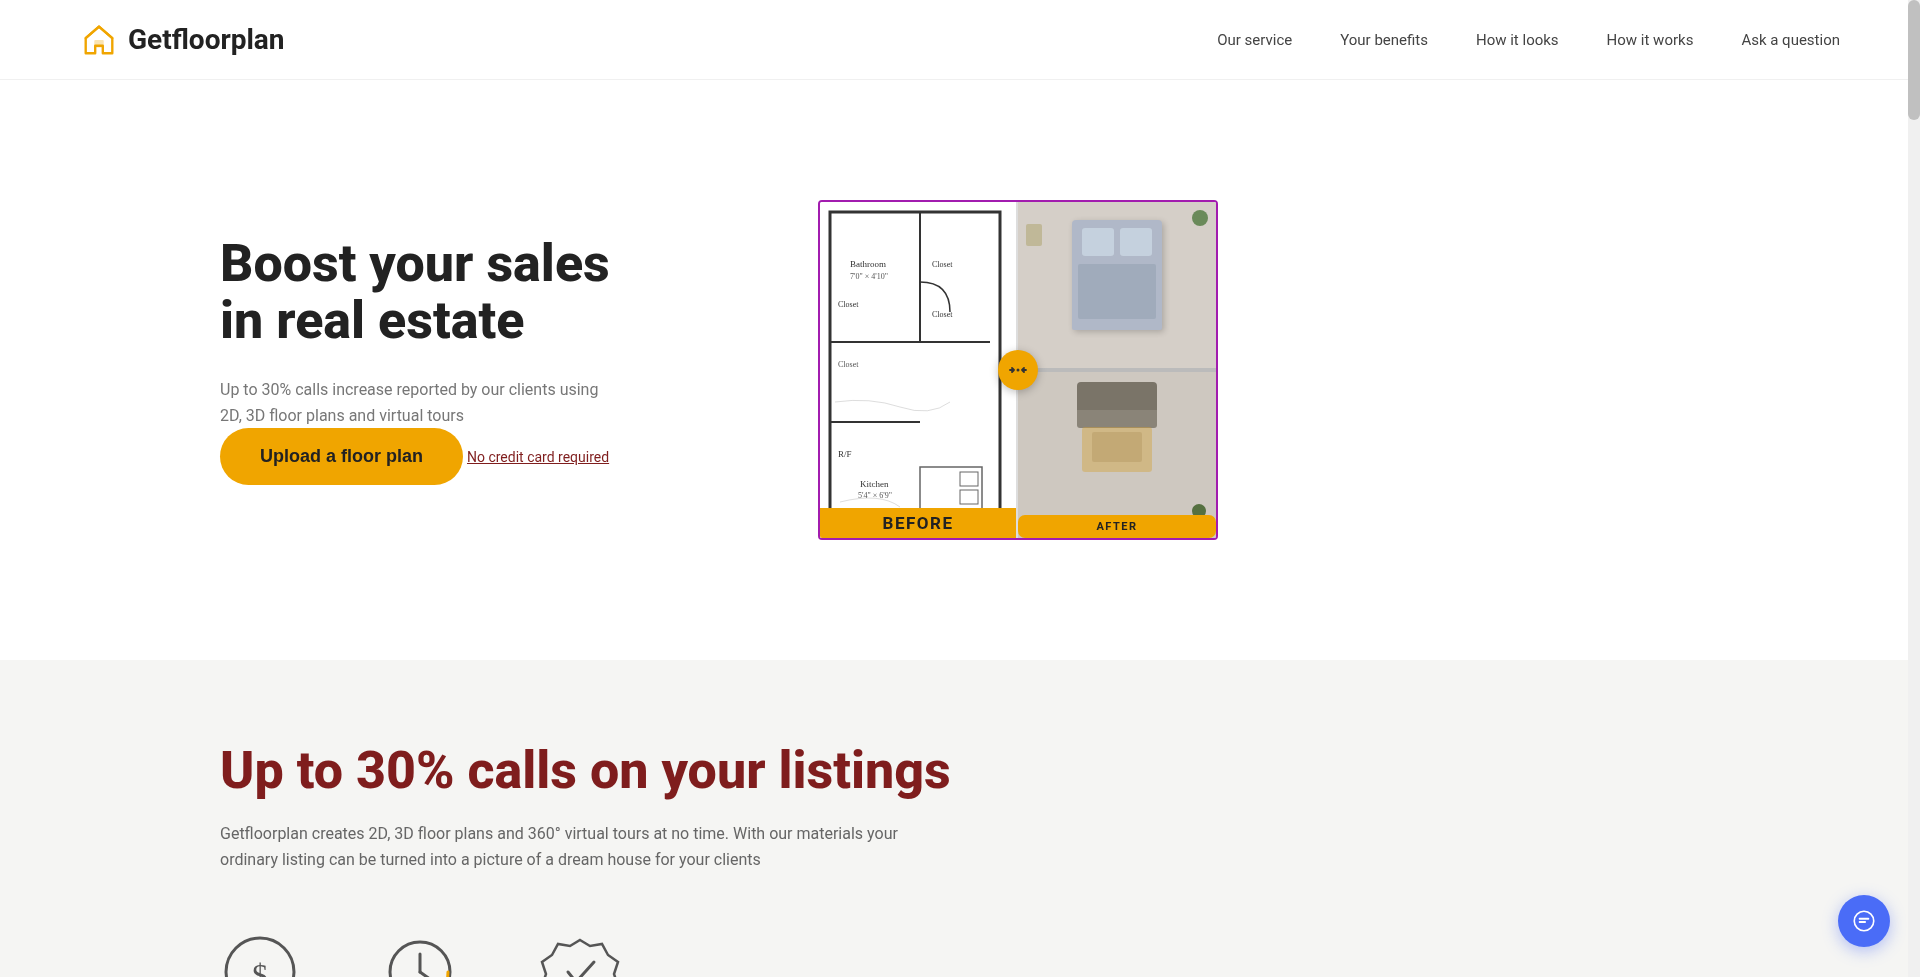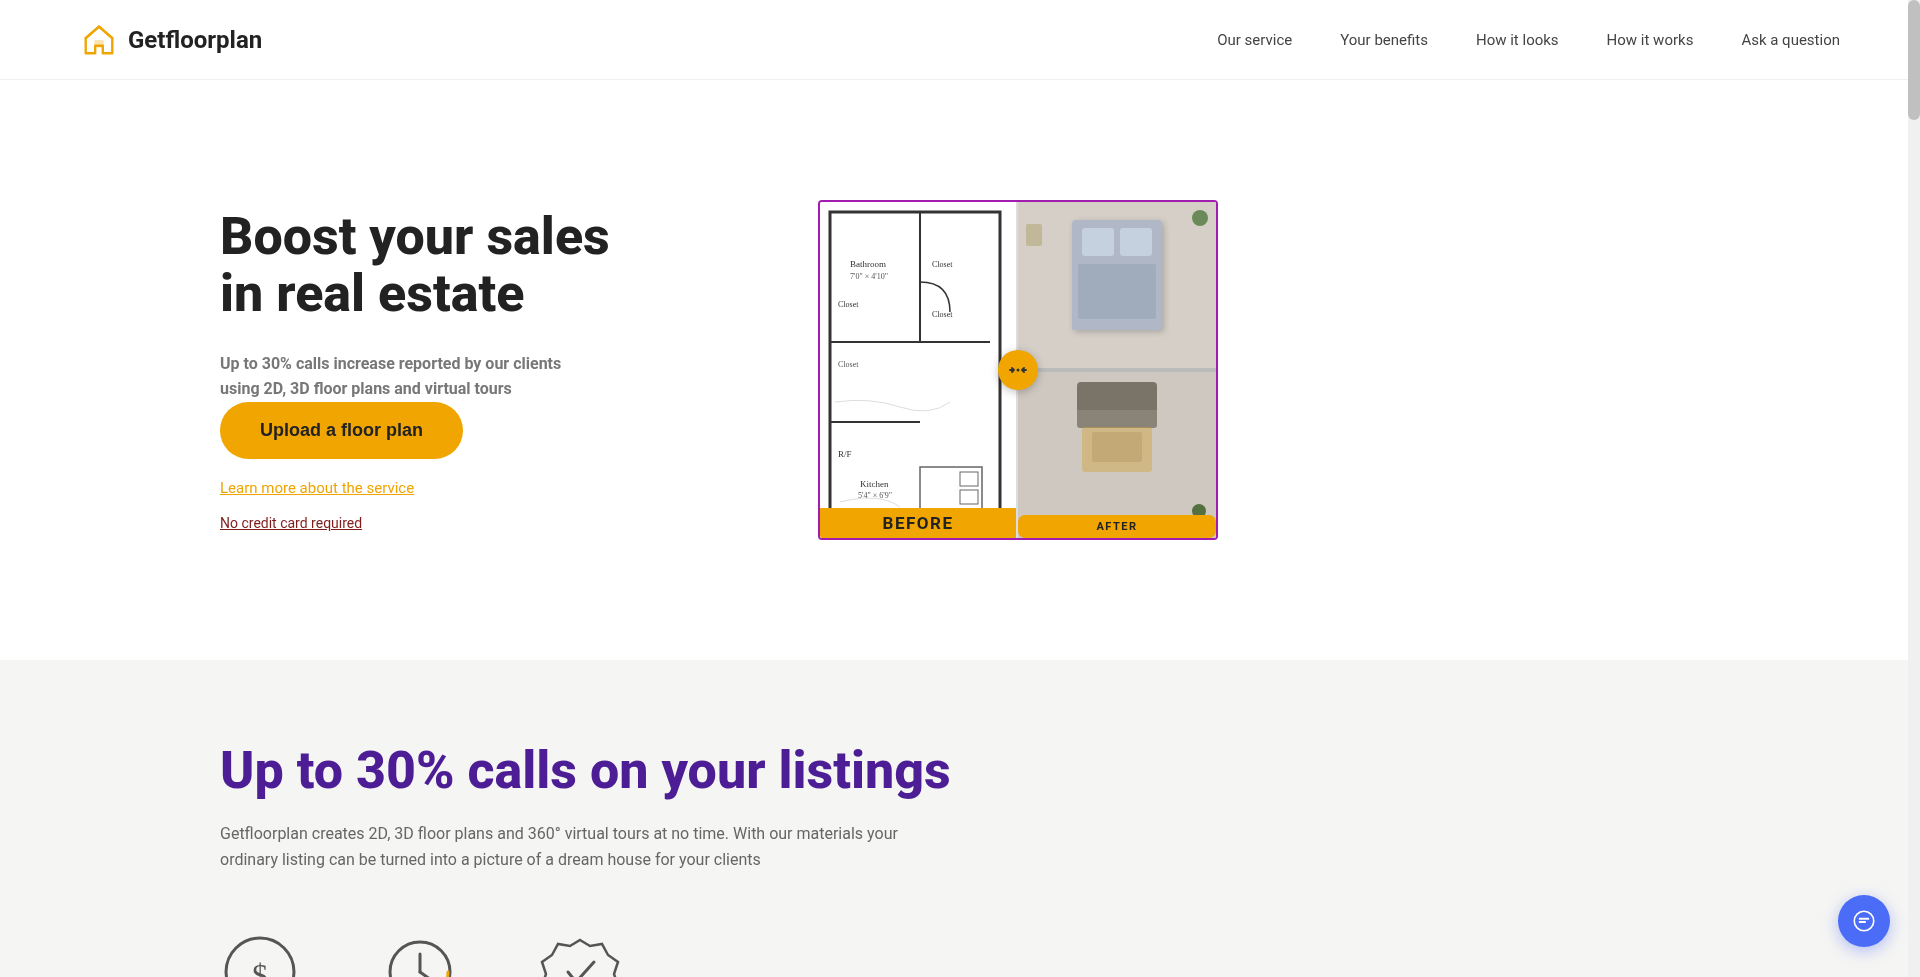--- a/index.html
+++ b/index.html
@@ -22,21 +22,21 @@
       align-items: center;
       gap: 10px;
       margin-right: auto;
       text-decoration: none;
     }
     .logo-icon {
       width: 38px;
       height: 38px;
     }
     .logo-text {
-      font-size: 24px;
+      font-size: 28px;
       font-weight: 700;
       color: #222;
     }
     .nav-links {
       display: flex;
       gap: 48px;
       list-style: none;
     }
     .nav-links a {
       text-decoration: none;
@@ -82,21 +82,20 @@
       font-weight: 800;
       color: #222;
       line-height: 1.1;
       margin-bottom: 28px;
     }
     .hero-subtitle {
       font-size: 16px;
       color: #777;
       line-height: 1.6;
       max-width: 380px;
-      font-weight: bold;
     }
     .upload-btn {
       display: inline-block;
       background: #f0a500;
       color: #222;
       font-size: 18px;
       font-weight: 700;
       padding: 18px 40px;
       border-radius: 36px;
       border: none;
@@ -165,21 +164,21 @@
     .slider-btn svg { width: 20px; height: 20px; }
 
     
     .section-calls {
       background: #f5f5f3;
       padding: 80px 80px 60px 220px;
     }
     .section-calls h2 {
       font-size: 52px;
       font-weight: 800;
-      color: #4c1d95;
+      color: #7f1d1d;
       margin-bottom: 20px;
     }
     .section-calls p {
       font-size: 16px;
       color: #666;
       line-height: 1.6;
       max-width: 720px;
       margin-bottom: 60px;
     }
     .benefits-row {
@@ -240,21 +239,20 @@
     <li><a href="#">How it works</a></li>
     <li><a href="#">Ask a question</a></li>
   </ul>
 </nav>
 
 <section class="hero">
   <div class="hero-content">
     <h1 class="hero-title">Boost your sales in real estate</h1>
     <p class="hero-subtitle">Up to 30% calls increase reported by our clients using 2D, 3D floor plans and virtual tours</p>
     <button class="upload-btn">Upload a floor plan</button>
-    <a class="learn-more-link" href="#">Learn more about the service</a>
     <span class="no-credit">No credit card required</span>
   </div>
 
   <div class="floor-plan-container" style="position:relative; margin-left:80px;">
 
     <div style="position:absolute; left:0; top:0; width:50%; height:100%; background:#fff; border-right:2px solid #ddd; overflow:hidden;">
       <svg viewBox="0 0 190 340" width="190" height="340" style="display:block;">
 
         <rect x="10" y="10" width="170" height="310" fill="none" stroke="#333" stroke-width="3"></rect>
 

